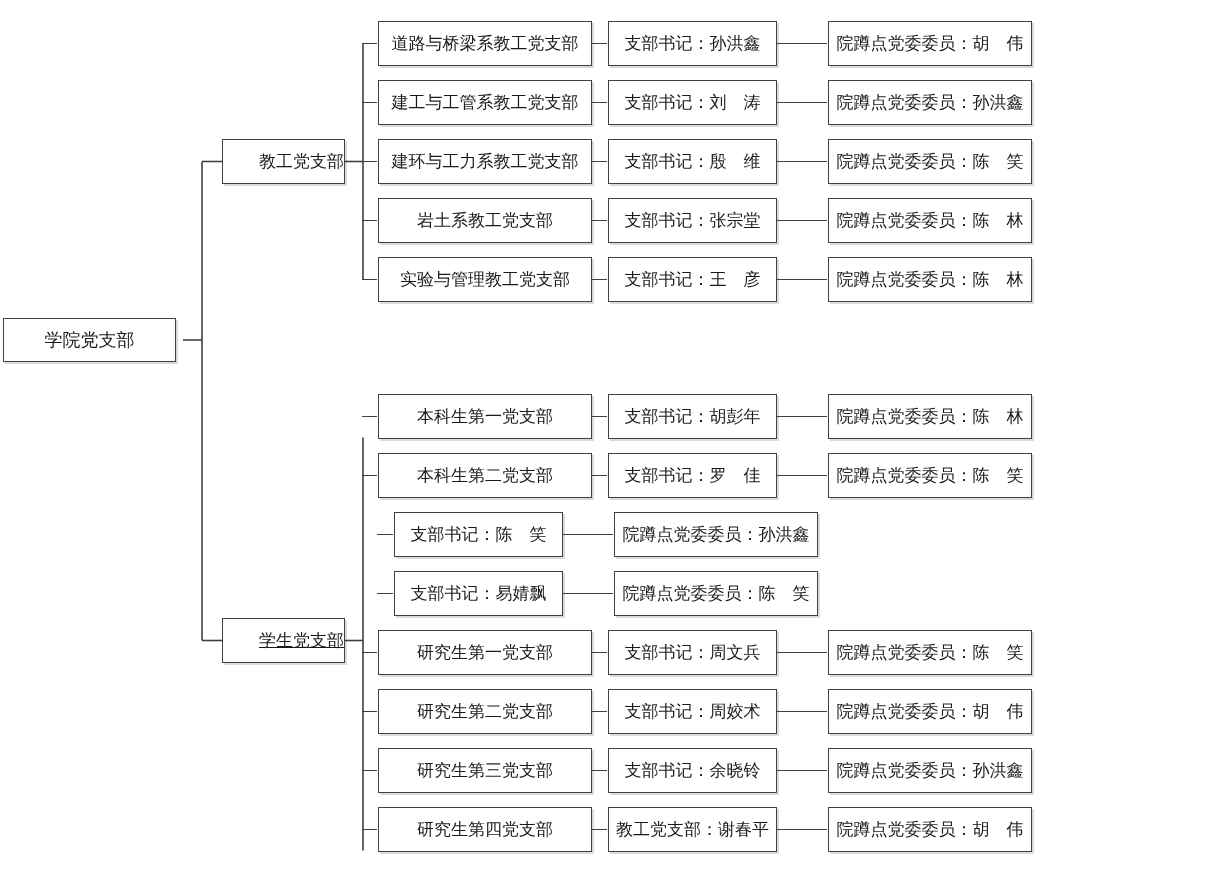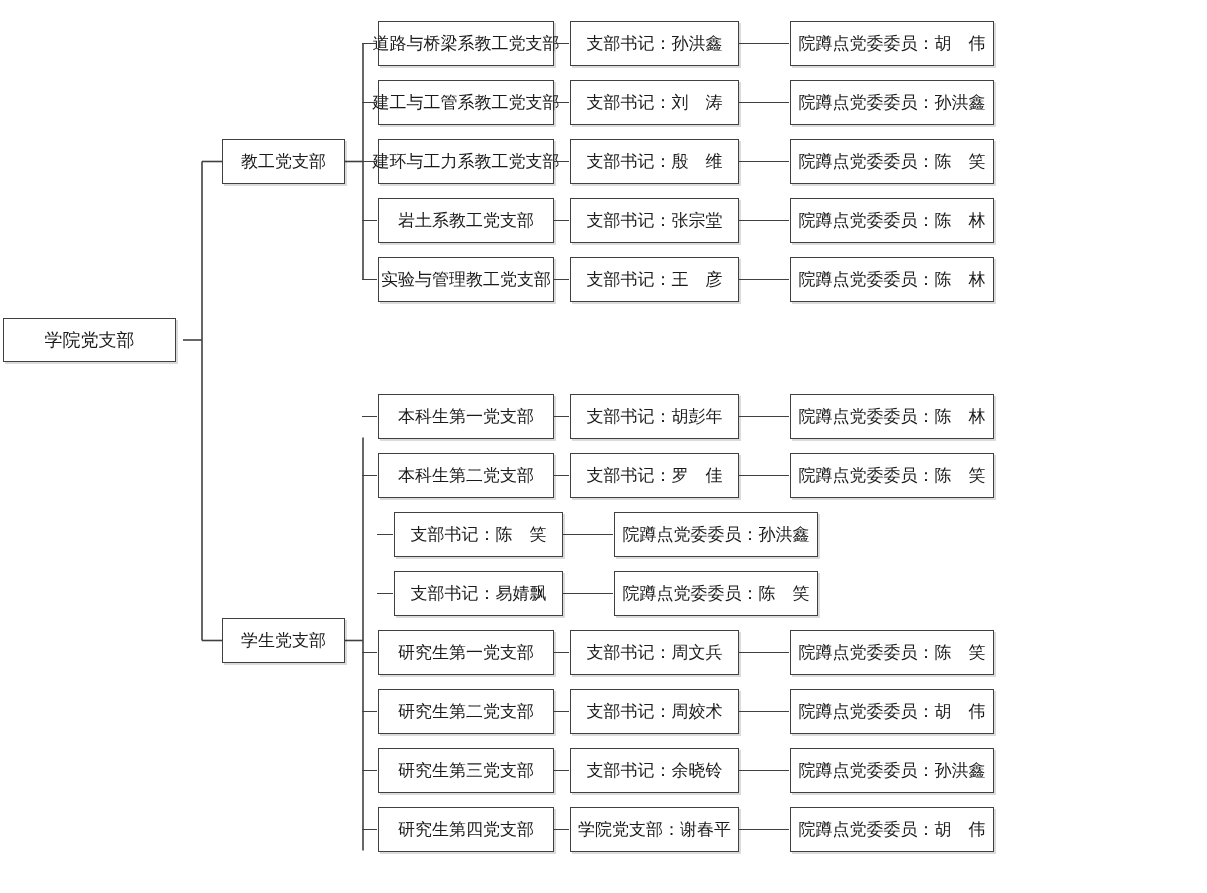--- a/index.html
+++ b/index.html
@@ -22,28 +22,28 @@
     position:relative;
     box-sizing:border-box;
     border:1.6px solid var(--border);
     background:#fff;
     box-shadow:2px 2px 0 rgba(0,0,0,0.14);
     display:flex;align-items:center;justify-content:center;
     font-size:17px;line-height:1;
     white-space:nowrap;
   }
   .node-root{position:absolute;left:3px;top:318px;width:173px;height:44px;font-size:18px;}
-  .node-group{position:absolute;left:222px;width:123px;height:45px;}
+  .node-group{position:absolute;left:222px;width:123px;height:45px;justify-content:flex-end;}
   #teacher-group{top:139px;}
-  #student-group{top:618px;}
+  #student-group{top:618px;text-decoration:underline;}
   .rows{position:absolute;left:378px;display:flex;flex-direction:column;gap:14px;}
   #teacher-rows{top:21px;}
   #student-rows{top:394px;}
   .row{display:flex;align-items:stretch;height:45px;}
-  .box.unit{width:176px;height:45px;}
+  .box.unit{width:214px;height:45px;}
   .box.sec {width:169px;height:45px;margin-left:16px;}
   .box.com {width:204px;height:45px;margin-left:51px;}
   
   .box.unit::before,.box.sec::before,.box.com::before{
     content:"";position:absolute;top:calc(50% - 1px);height:1.6px;background:var(--line);
   }
   .box.unit::before{left:-16.6px;width:15px;}
   .box.sec::before {left:-17.6px;width:16px;}
   .box.com::before {left:-52.6px;width:51px;}
 </style>
@@ -218,21 +218,21 @@
       <div class="box com">
         <span>院蹲点党委委员：孙洪鑫</span>
       </div>
     </div>
 
     <div class="row">
       <div class="box unit">
         <span>研究生第四党支部</span>
       </div>
       <div class="box sec">
-        <span>学院党支部：谢春平</span>
+        <span>教工党支部：谢春平</span>
       </div>
       <div class="box com">
         <span>院蹲点党委委员：胡　伟</span>
       </div>
     </div>
   </div>
 
 </div>
 
 </body></html>

